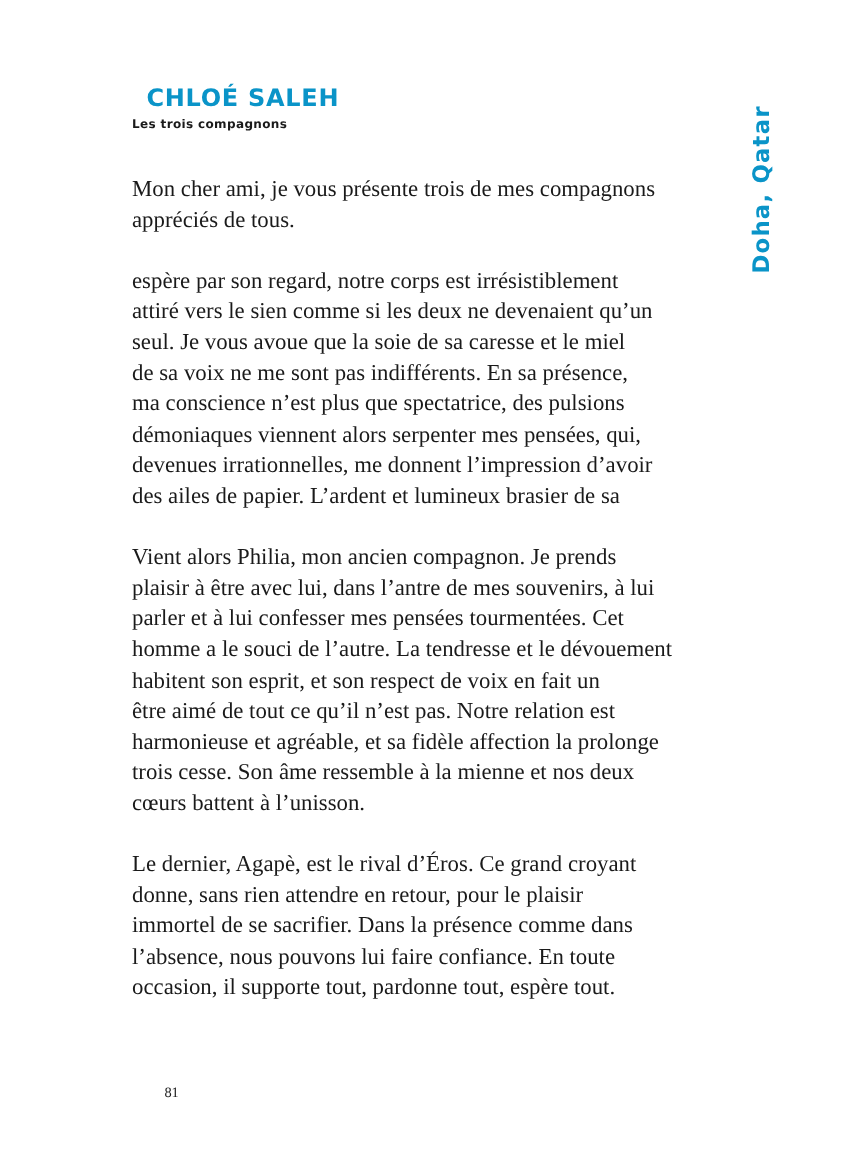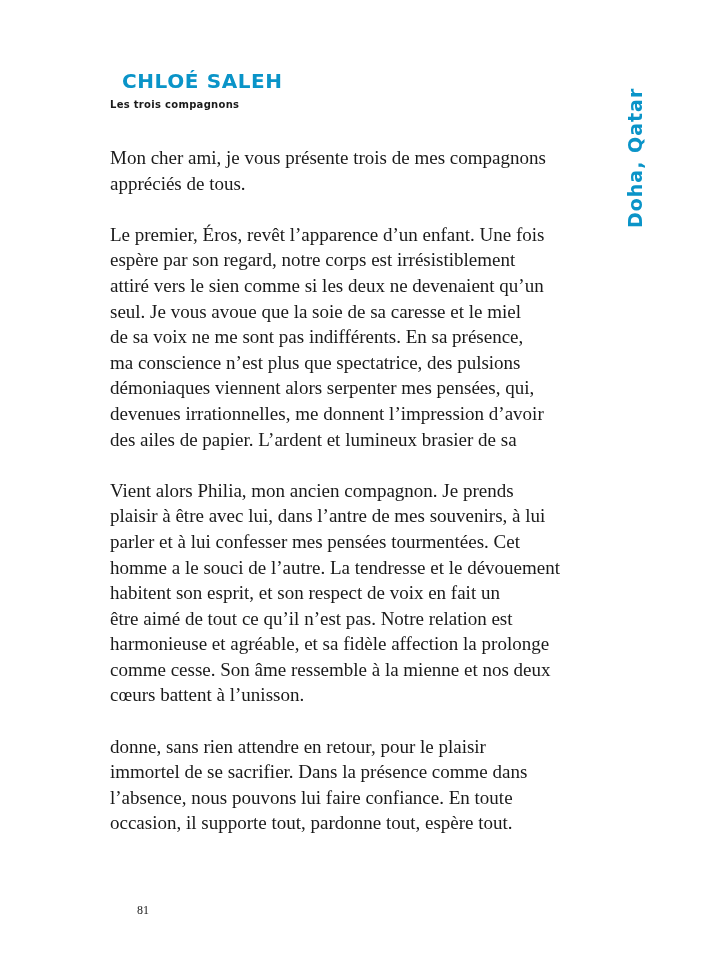--- a/index.html
+++ b/index.html
@@ -91,42 +91,42 @@
   <div class="author">CHLOÉ SALEH</div>
   <div class="title">Les trois compagnons</div>
   <div class="location">Doha, Qatar</div>
 
   <div class="body-text">
     <p class="para">
       <span class="line">Mon cher ami, je vous présente trois de mes compagnons</span>
       <span class="line">appréciés de tous.</span>
     </p>
     <p class="para">
-      <span class="line">Le premier, Éros, revêt l’apparence d’un enfant. Une fois</span>
       <span class="line">espère par son regard, notre corps est irrésistiblement</span>
       <span class="line">attiré vers le sien comme si les deux ne devenaient qu’un</span>
       <span class="line">seul. Je vous avoue que la soie de sa caresse et le miel</span>
       <span class="line">de sa voix ne me sont pas indifférents. En sa présence,</span>
       <span class="line">ma conscience n’est plus que spectatrice, des pulsions</span>
       <span class="line">démoniaques viennent alors serpenter mes pensées, qui,</span>
       <span class="line">devenues irrationnelles, me donnent l’impression d’avoir</span>
       <span class="line">des ailes de papier. L’ardent et lumineux brasier de sa</span>
     </p>
     <p class="para">
       <span class="line">Vient alors Philia, mon ancien compagnon. Je prends</span>
       <span class="line">plaisir à être avec lui, dans l’antre de mes souvenirs, à lui</span>
       <span class="line">parler et à lui confesser mes pensées tourmentées. Cet</span>
       <span class="line">homme a le souci de l’autre. La tendresse et le dévouement</span>
       <span class="line">habitent son esprit, et son respect de voix en fait un</span>
       <span class="line">être aimé de tout ce qu’il n’est pas. Notre relation est</span>
       <span class="line">harmonieuse et agréable, et sa fidèle affection la prolonge</span>
-      <span class="line">comme cesse. Son âme ressemble à la mienne et nos deux</span>
+      <span class="line">trois cesse. Son âme ressemble à la mienne et nos deux</span>
       <span class="line">cœurs battent à l’unisson.</span>
     </p>
     <p class="para">
+      <span class="line">Le dernier, Agapè, est le rival d’Éros. Ce grand croyant</span>
       <span class="line">donne, sans rien attendre en retour, pour le plaisir</span>
       <span class="line">immortel de se sacrifier. Dans la présence comme dans</span>
       <span class="line">l’absence, nous pouvons lui faire confiance. En toute</span>
       <span class="line">occasion, il supporte tout, pardonne tout, espère tout.</span>
     </p>
   </div>
 
   <div class="page-number">81</div>
 </div>
 

